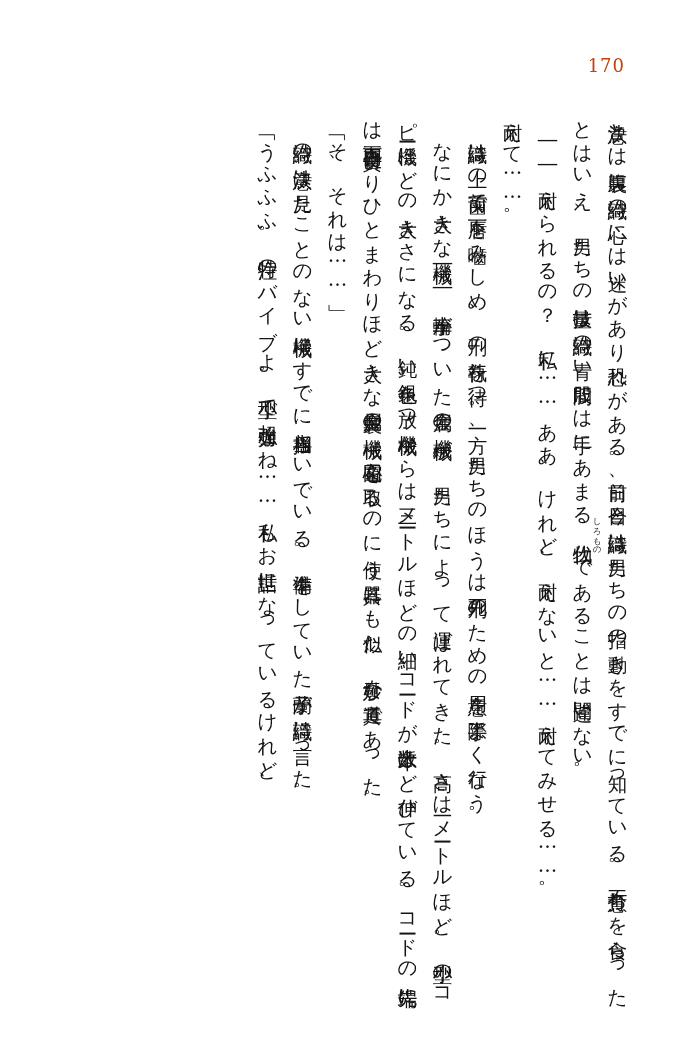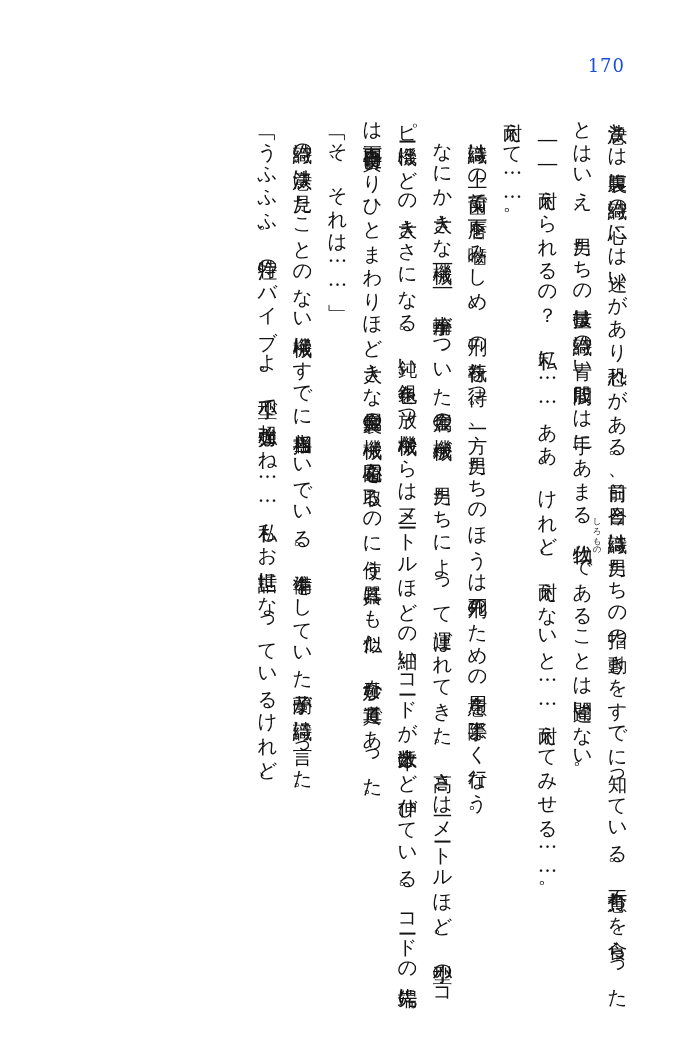--- a/index.html
+++ b/index.html
@@ -21,21 +21,21 @@
     width: 683px;
     height: 1050px;
     background: #ffffff;
   }
   .page-number {
     position: absolute;
     top: 55px;
     right: 58px;
     font-size: 18px;
     letter-spacing: 1px;
-    color: #1d4ed8;
+    color: #c2410c;
     font-family: "DejaVu Serif", "Liberation Serif", serif;
   }
   .body-text {
     position: absolute;
     top: 108px;
     right: 48px;
     left: 36px;
     height: 890px;
     writing-mode: vertical-rl;
     -webkit-writing-mode: vertical-rl;

